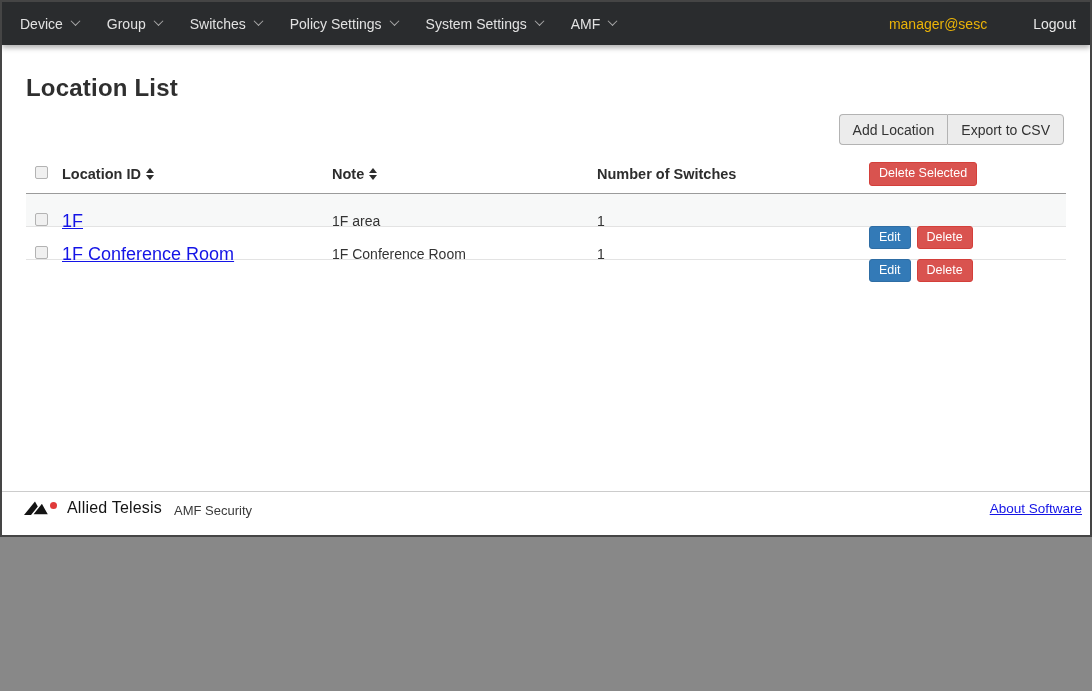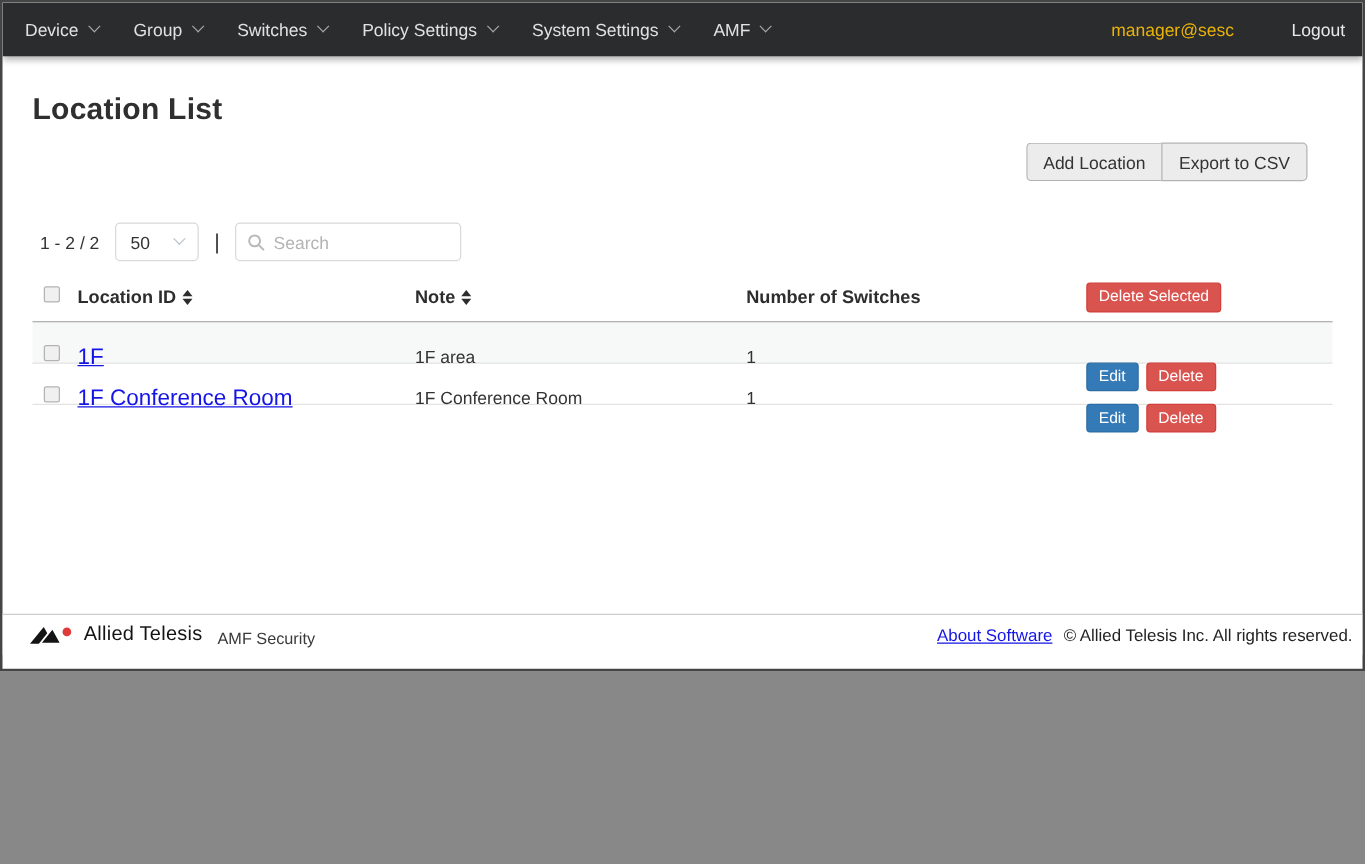--- a/index.html
+++ b/index.html
@@ -57,21 +57,21 @@
     font-weight: 600;
     color: #2f2f2f;
     margin-top: 29px;
     letter-spacing: .2px;
   }
 
   .toolbar {
     display: flex;
     justify-content: flex-end;
     margin-top: 12px;
-    margin-right: 20px;
+    margin-right: 2px;
   }
   .btn-default {
     height: 31px;
     padding: 0 13px;
     background: #ececec;
     border: 1px solid #b3b3b3;
     color: #333;
     font-size: 14px;
     font-family: inherit;
     cursor: pointer;
@@ -229,35 +229,20 @@
   </nav>
 
   <main class="main">
     <h1 class="page-title">Location List</h1>
 
     <div class="toolbar">
       <button class="btn-default">Add Location</button>
       <button class="btn-default">Export to CSV</button>
     </div>
 
-    <div class="list-controls">
-      <span class="range-label">1 - 2 / 2</span>
-      <div class="page-size">
-        <span>50</span>
-        <span class="chev"></span>
-      </div>
-      <span class="sep">|</span>
-      <div class="search-box">
-        <svg width="14" height="14" viewBox="0 0 16 16" fill="none" stroke="#b9b9b9" stroke-width="1.8">
-          <circle cx="6.5" cy="6.5" r="5"></circle>
-          <line x1="10.5" y1="10.5" x2="15" y2="15"></line>
-        </svg>
-        <input type="text" placeholder="Search" style="">
-      </div>
-    </div>
 
     <div class="table">
       <div class="trow thead">
         <div><input type="checkbox" class="cb" style=""></div>
         <div class="th sortable">
           <span>Location ID</span>
           <span class="sort-icon">
               <i class="up"></i>
               <i class="down"></i>
             </span>
@@ -307,17 +292,16 @@
       <svg width="36" height="19" viewBox="0 0 72 38">
         <polygon points="0,32 22,5 37,32" fill="#141414"></polygon>
         <polygon points="16,32 36,7 50,32" fill="#141414" stroke="#ffffff" stroke-width="3"></polygon>
         <circle cx="59" cy="13" r="7" fill="#e03a3a"></circle>
       </svg>
       <span class="brand-name">Allied Telesis</span>
       <span class="product-name">AMF Security</span>
     </div>
     <div class="footer-right">
       <a href="#" class="about-link">About Software</a>
-      <span class="copyright">© Allied Telesis Inc. All rights reserved.</span>
     </div>
   </footer>
 
 </div>
 
 </body></html>

